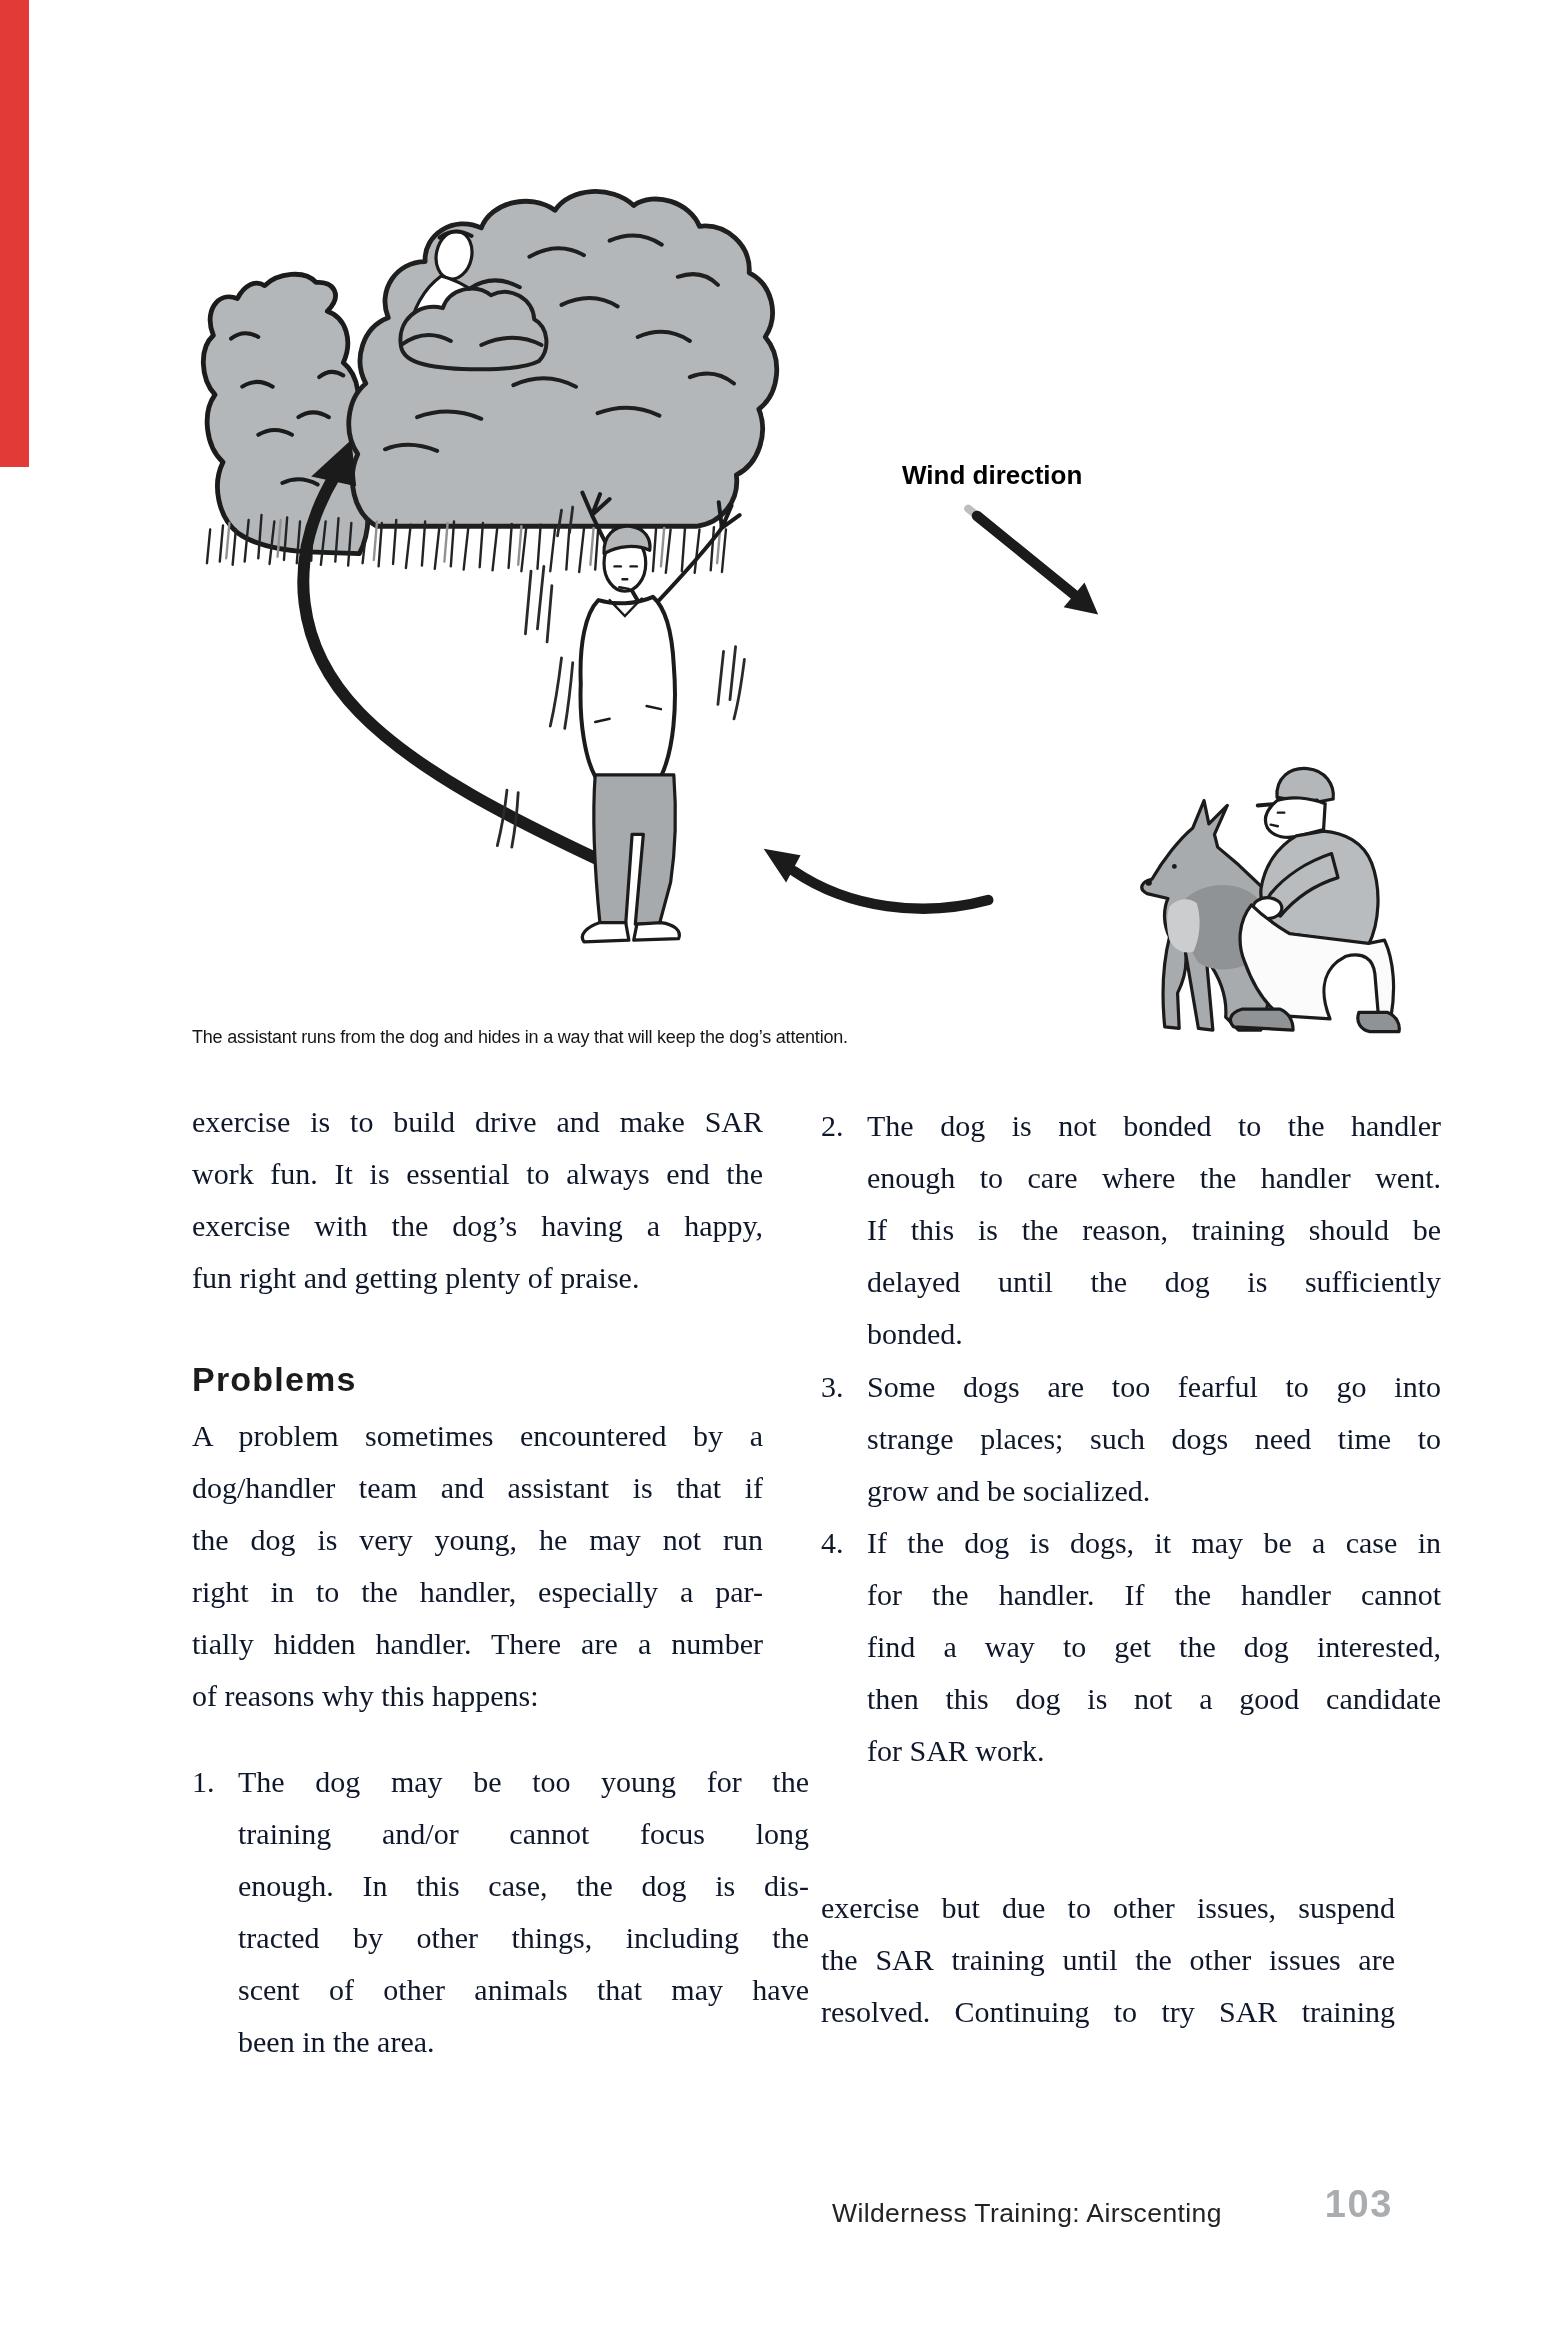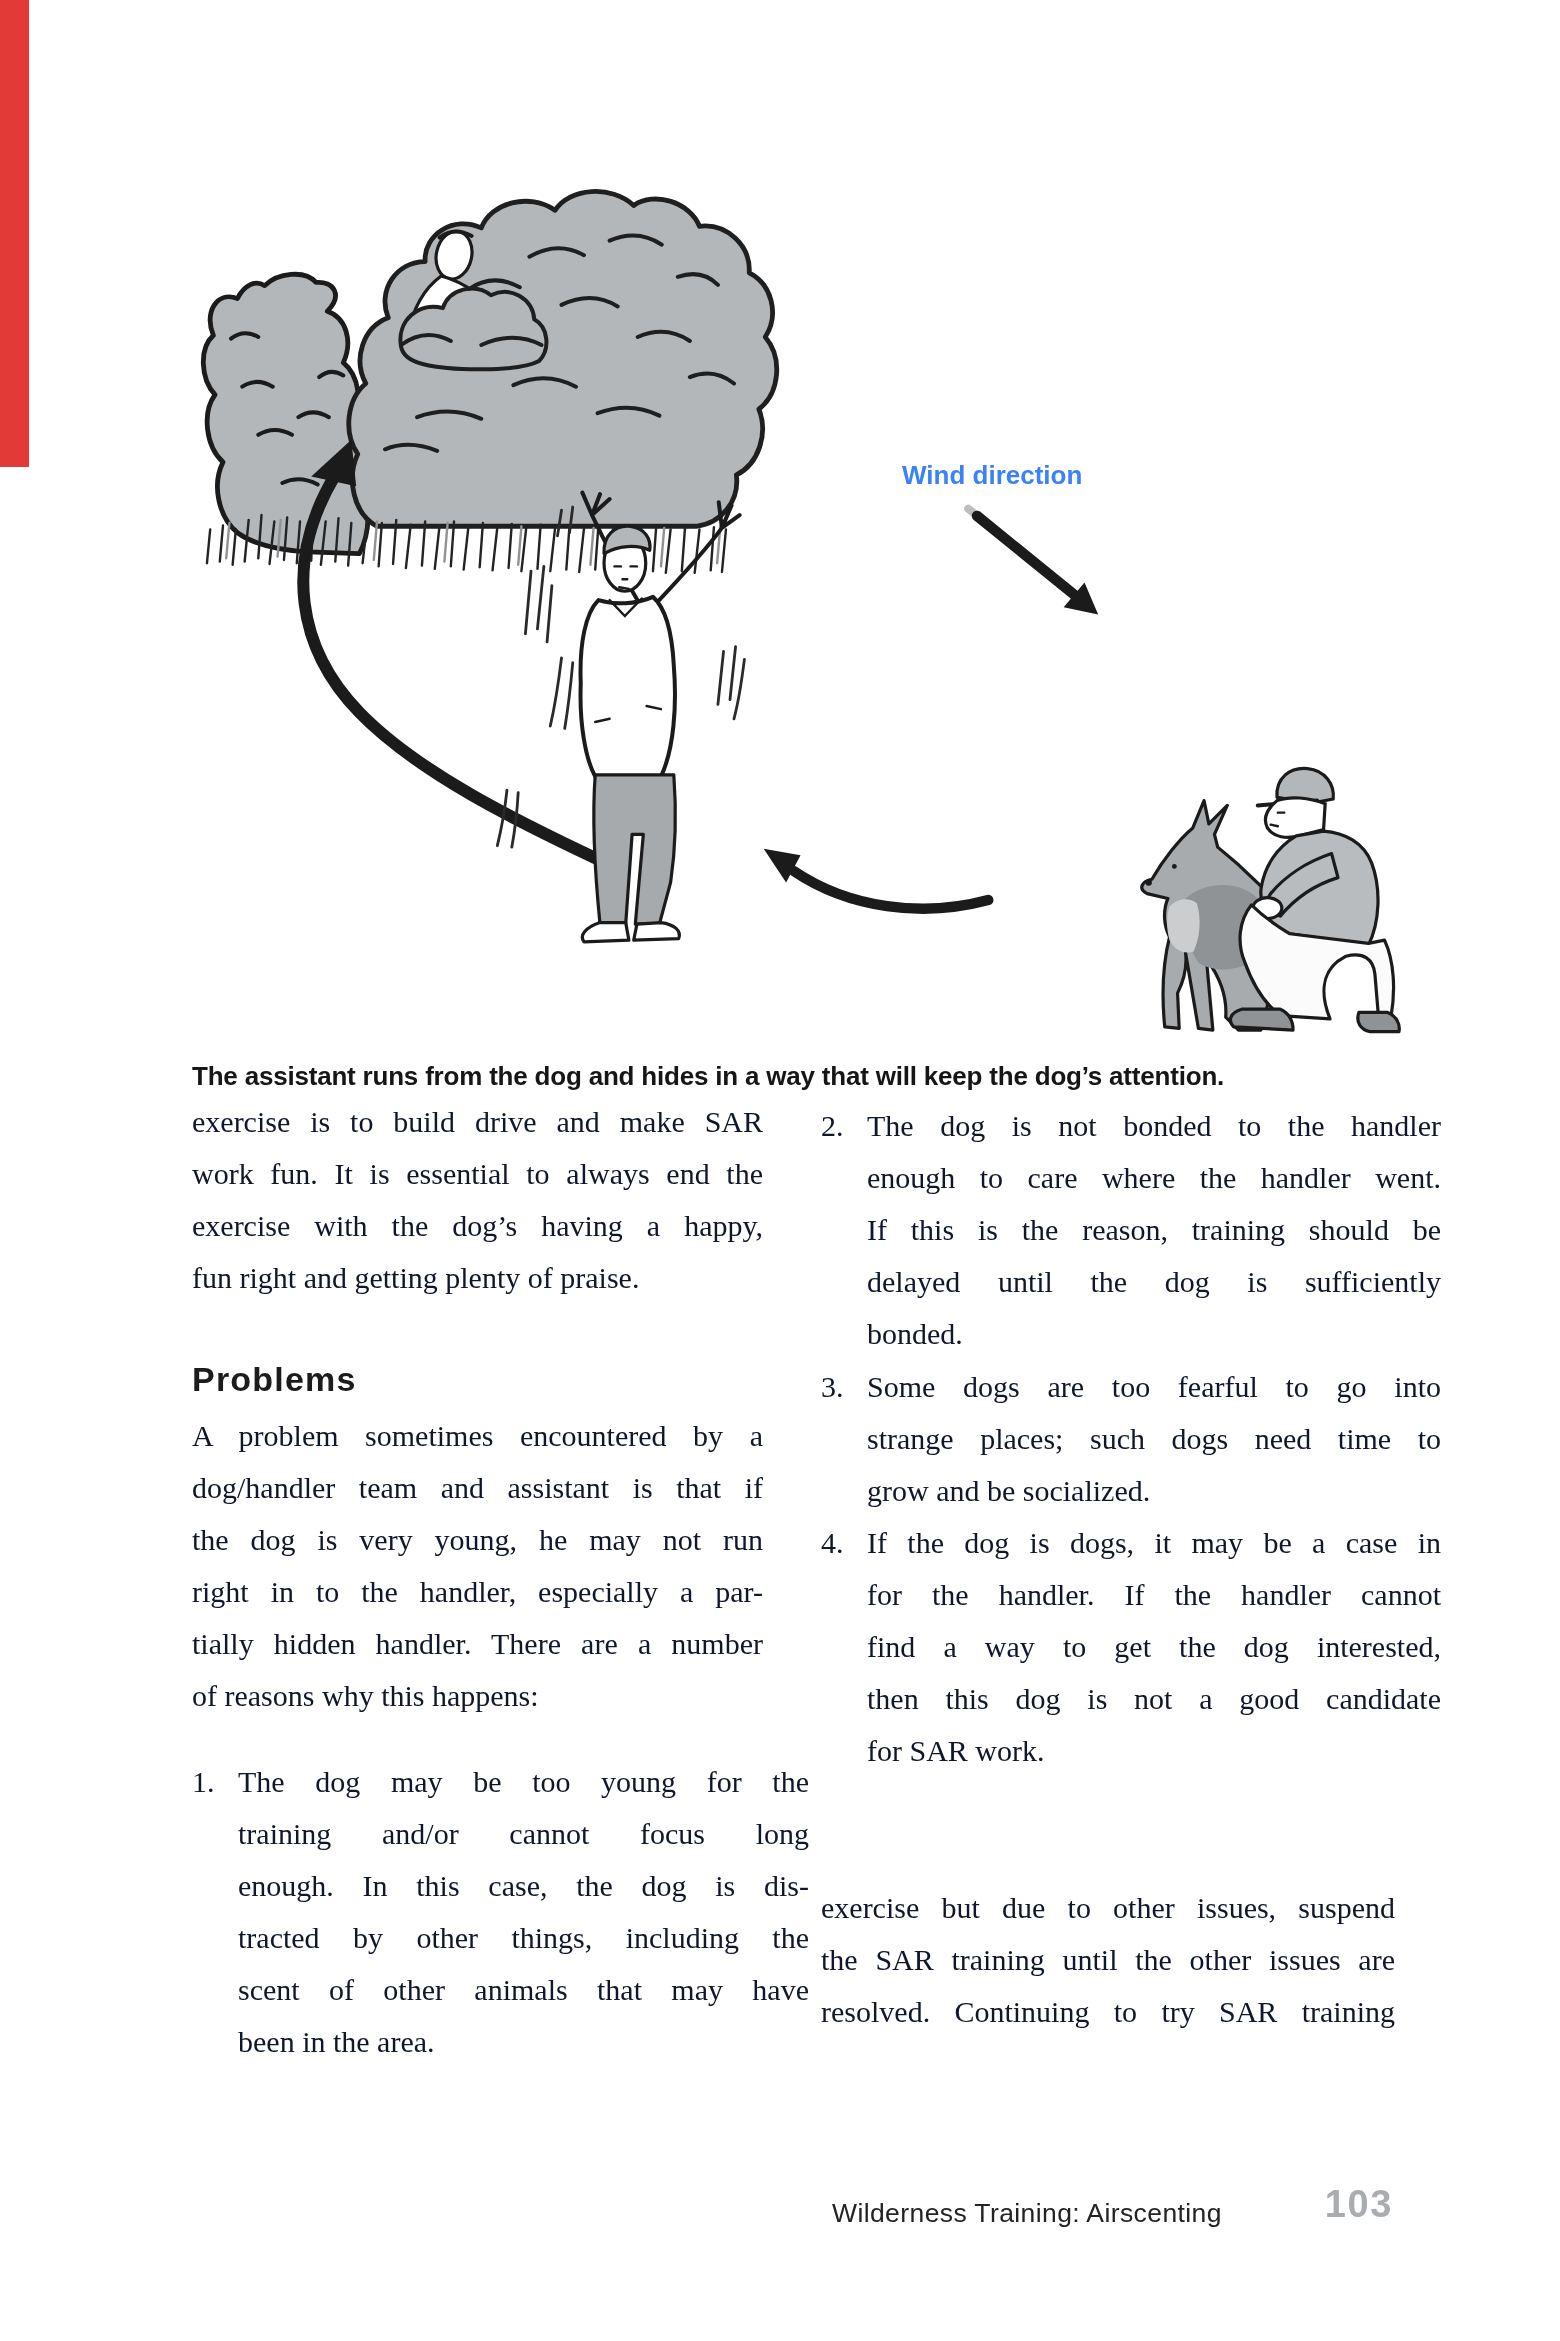--- a/index.html
+++ b/index.html
@@ -7,24 +7,24 @@
     width:1561px;height:2342px;position:relative;background:#ffffff;
     font-family:"Liberation Serif","DejaVu Serif",serif;color:#1a1a1a;
     overflow:hidden;
   }
   .abs{position:absolute;}
   
   #chapter-tab{left:0;top:0;width:29px;height:467px;background:#e23a36;}
   
   #illustration{left:0;top:0;width:1561px;height:1067px;}
   #wind-label{left:902px;top:460px;font-family:"Liberation Sans","DejaVu Sans",sans-serif;
-    font-weight:bold;font-size:26px;color:#3b82f6;letter-spacing:0px;white-space:nowrap;}
+    font-weight:bold;font-size:26px;color:#000000;letter-spacing:0px;white-space:nowrap;}
   
   #caption{left:192px;top:1027px;width:1171px;font-family:"Liberation Sans","DejaVu Sans",sans-serif;
-    font-weight:bold;font-size:26px;color:#161616;white-space:nowrap;letter-spacing:-0.2px;margin-top:34px;}
+    font-weight:normal;font-size:18px;color:#161616;white-space:nowrap;letter-spacing:-0.2px;}
   
   .block{position:absolute;font-size:30px;color:#0f172a;}
   .ln{height:52px;line-height:52px;text-align:justify;text-align-last:justify;overflow:visible;white-space:nowrap;}
   .ln.last{text-align-last:left;}
   .ln.indent{text-indent:44px;}
   .item{padding-left:46px;}
   .num{position:absolute;left:0;top:0;height:52px;line-height:52px;font-size:30px;}
   .colL{left:192px;width:571px;}
   .colR{left:821px;width:574px;}
   #heading-problems{left:192px;top:1360px;width:571px;font-family:"Liberation Sans","DejaVu Sans",sans-serif;

